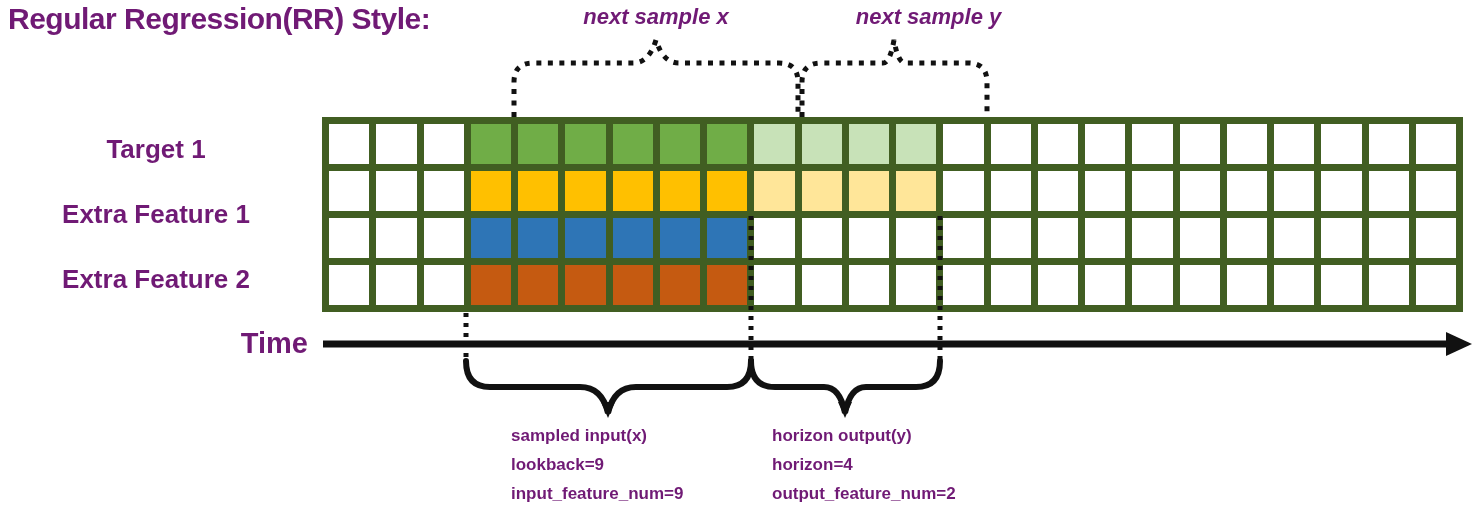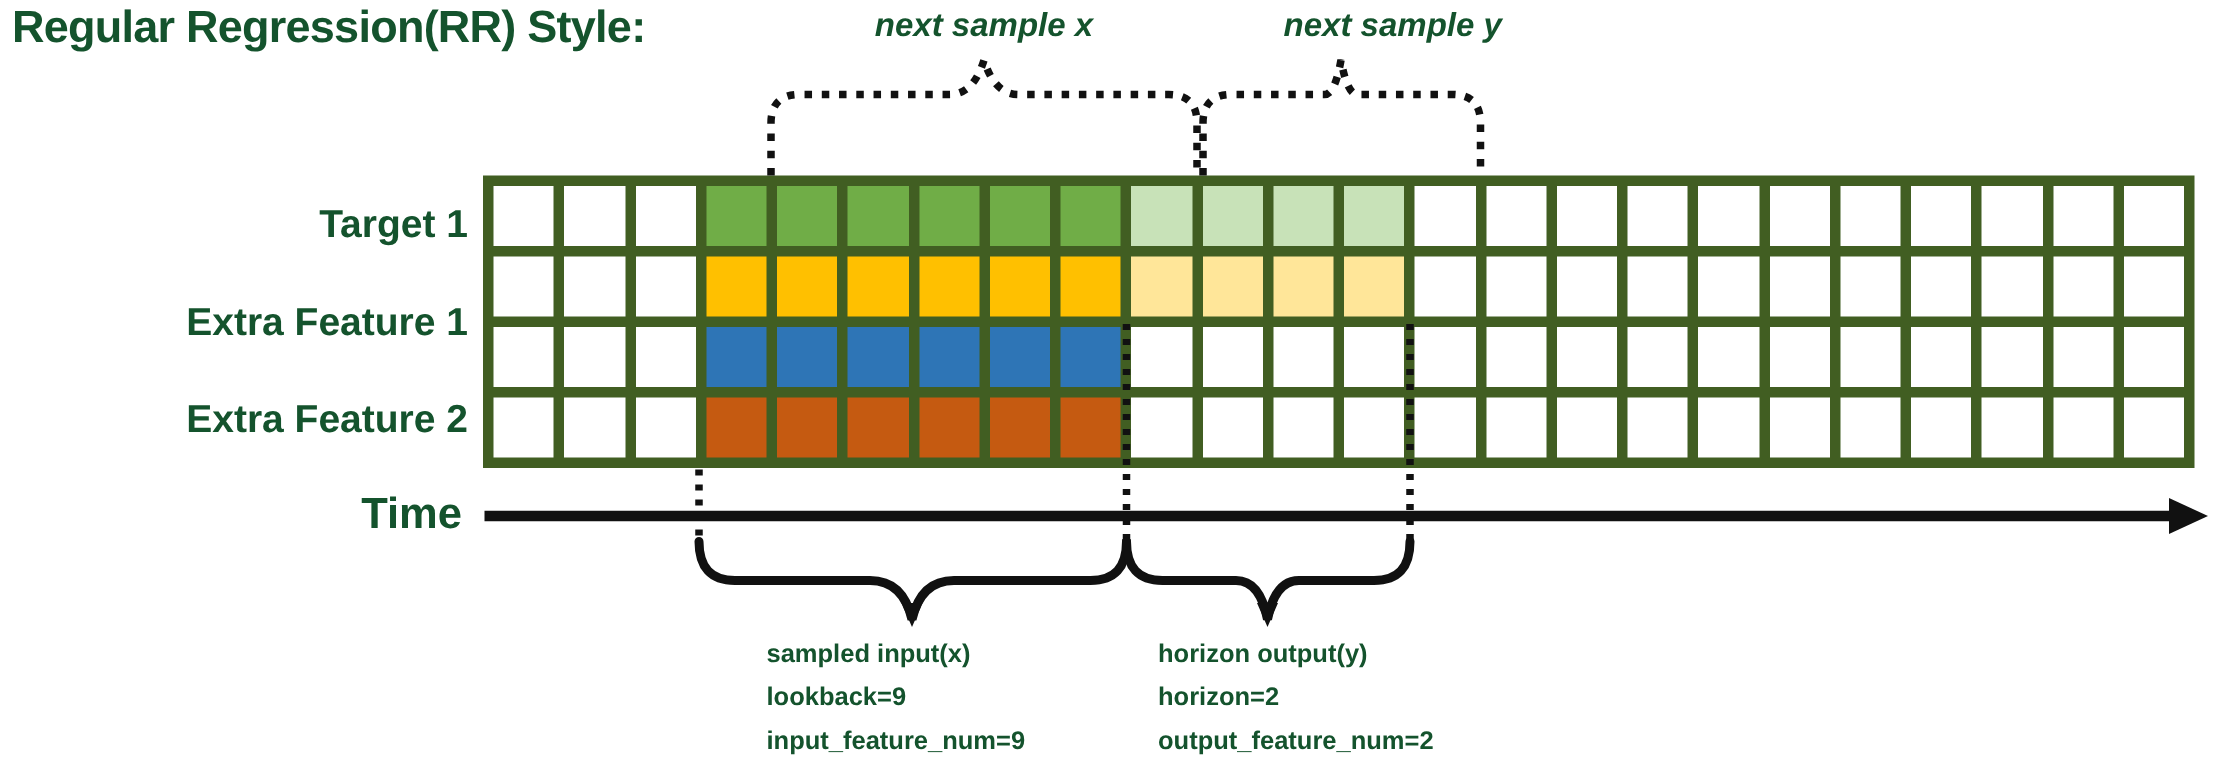--- a/index.html
+++ b/index.html
@@ -1,37 +1,37 @@
 <!DOCTYPE html>
 <html><head>
 <meta charset="utf-8">
 <style>
   html,body{margin:0;padding:0;background:#ffffff;}
   .canvas{
     position:relative;
     width:1476px;height:516px;
     background:#ffffff;
     font-family:"Liberation Sans", sans-serif;
-    color:#14532d;
+    color:#701a75;
     overflow:hidden;
   }
   .title{
     position:absolute;left:8px;top:2px;
     font-size:30px;font-weight:bold;letter-spacing:-0.5px;
   }
   .next-label{
     position:absolute;top:4px;
     text-align:center;
     font-size:22px;font-style:italic;font-weight:600;
   }
   .next-x{left:514px;width:284px;}
   .next-y{left:836px;width:185px;}
   #row-labels{
     position:absolute;left:0;top:117px;width:312px;height:195px;
-    display:flex;flex-direction:column;
+    display:flex;flex-direction:column;align-items:center;
   }
   .row-label{
     flex:1;display:flex;align-items:center;justify-content:flex-end;
     font-size:26px;font-weight:bold;white-space:nowrap;
   }
   #grid{
     position:absolute;left:322px;top:117px;width:1141px;height:195px;
     box-sizing:border-box;
     display:grid;
     grid-template-columns:repeat(24,1fr);
@@ -192,17 +192,17 @@
     <polygon points="838,402 852,402 845,418" fill="#111111"></polygon>
   </svg>
 
   <div class="caption caption-input">
     <div>sampled input(x)</div>
     <div>lookback=9</div>
     <div>input_feature_num=9</div>
   </div>
   <div class="caption caption-output">
     <div>horizon output(y)</div>
-    <div>horizon=2</div>
+    <div>horizon=4</div>
     <div>output_feature_num=2</div>
   </div>
 
 </div>
 
 </body></html>

